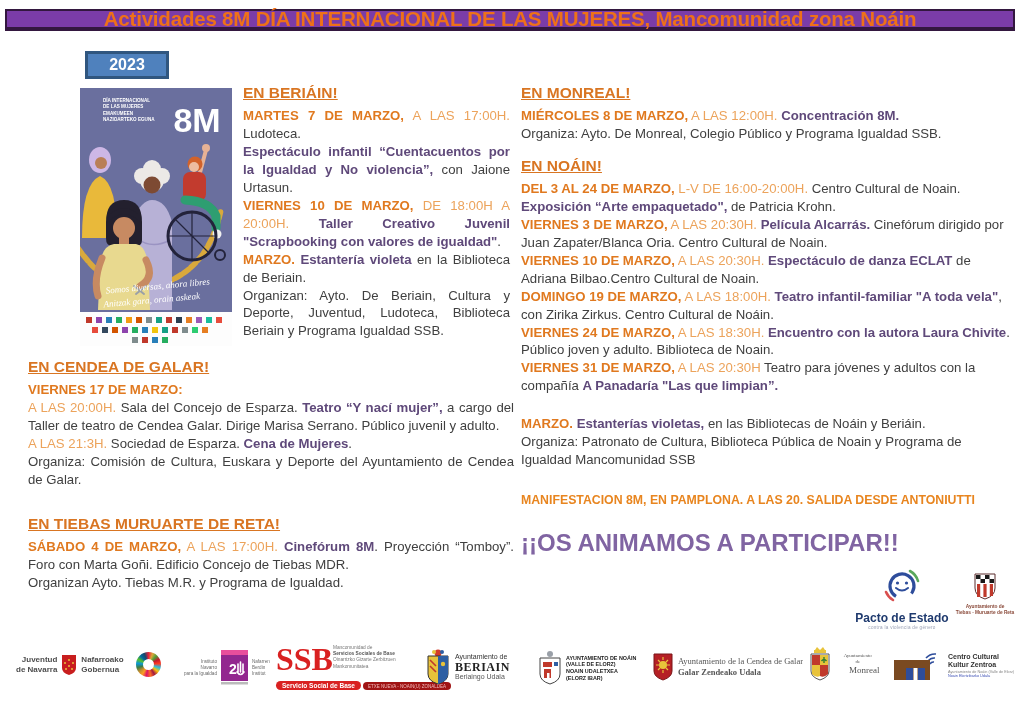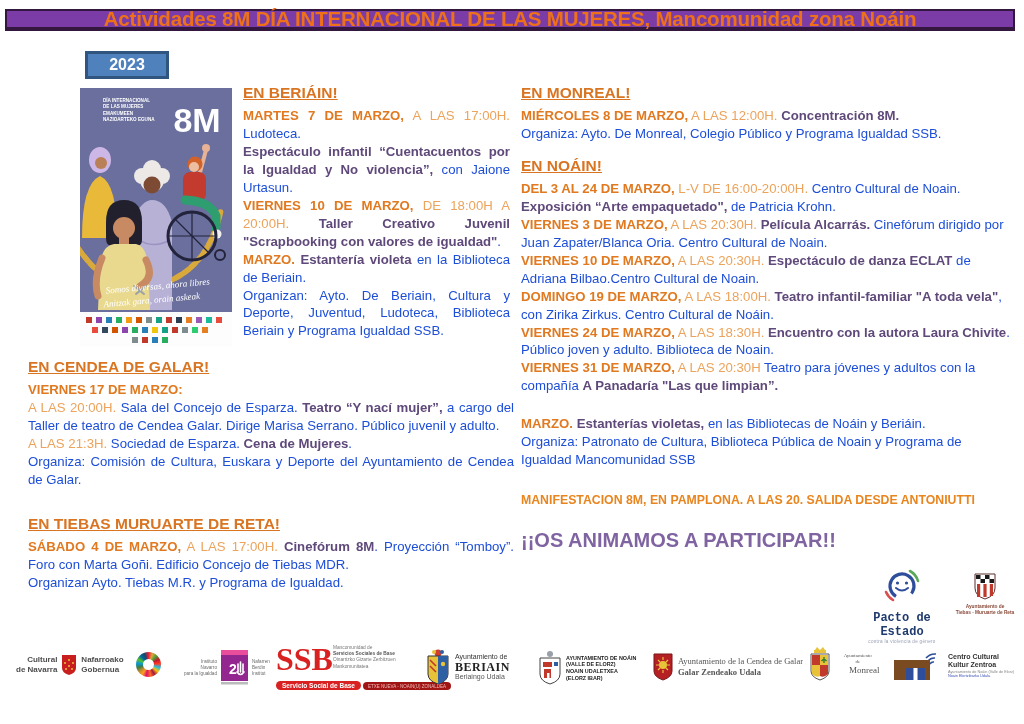--- a/index.html
+++ b/index.html
@@ -13,34 +13,34 @@
   .year-badge{position:absolute;left:85px;top:51px;width:84px;height:28px;background:#4f81bd;
               border:3px solid #30567f;box-sizing:border-box;display:flex;align-items:center;justify-content:center;}
   .year-badge span{color:#ffffff;font-weight:bold;font-size:16px;}
   
   .sec-head{color:#d97522;font-weight:bold;text-decoration:underline;font-size:15.5px;margin:0 0 5px 0;}
   .para{font-size:13.2px;line-height:1.36;margin:0;}
   .just .para{text-align:justify;}
   .run-d{color:#e0791f;font-weight:bold;}
   .run-t{color:#eca35b;}
   .run-e{color:#5f497a;font-weight:bold;}
-  .run-g{color:#1d4ed8;margin-top:32px;}
+  .run-g{color:#404040;margin-top:32px;}
   .col-mid{position:absolute;left:243px;top:84px;width:267px;}
   .col-right{position:absolute;left:521px;top:84px;width:492px;}
   .col-left-lower{position:absolute;left:28px;top:358px;width:486px;}
   .gap-sec{margin-top:14px;}
   .gap-big{margin-top:26px;}
   .gap-line{margin-top:20px;}
   .manifest{margin-top:24px;font-size:12.3px;font-weight:bold;color:#e8851f;}
-  .cta{margin-top:22px;font-size:20px;font-weight:bold;color:#8064a2;}
+  .cta{margin-top:22px;font-size:24px;font-weight:bold;color:#8064a2;}
   
   .poster{position:absolute;left:80px;top:88px;width:152px;height:258px;}
   
   .pacto{position:absolute;left:852px;top:566px;width:100px;height:64px;text-align:center;}
-  .pacto-title{font-family:Liberation Mono, monospace;font-weight:bold;font-size:12px;color:#1f3a6e;margin-top:1px;}
+  .pacto-title{font-family:Liberation Sans, sans-serif;font-weight:bold;font-size:12px;color:#1f3a6e;margin-top:1px;}
   .pacto-sub{font-size:4.6px;color:#9aa0b5;letter-spacing:.3px;}
   .tiebas-logo{position:absolute;left:954px;top:572px;width:62px;height:60px;text-align:center;}
   .tiebas-text{font-size:4.8px;color:#8a4a3a;font-weight:bold;line-height:1.3;}
   
   .flogo{position:absolute;display:flex;align-items:center;gap:4px;}
   .gob-col{font-size:8px;font-weight:bold;color:#4d4d4d;line-height:1.15;}
   .gob-col.r{text-align:right;}
   .sdg-wheel{width:25px;height:25px;border-radius:50%;
      background:conic-gradient(#e5243b,#dda63a,#4c9f38,#c5192d,#ff3a21,#26bde2,#fcc30b,#a21942,#fd6925,#dd1367,#fd9d24,#bf8b2e,#3f7e44,#0a97d9,#56c02b,#00689d,#19486a,#e5243b);
      position:relative;}
@@ -250,21 +250,21 @@
           <rect x="10.4" y="12" width="3.2" height="13" fill="#c0392b"></rect>
         <rect x="16.8" y="12" width="3.2" height="12" fill="#c0392b"></rect>
       </g>
     </svg>
     <div class="tiebas-text">Ayuntamiento de</div>
     <div class="tiebas-text">Tiebas - Muruarte de Reta</div>
   </div>
 
   <div class="flogo" style="left:16px;top:652px;">
     <div class="gob-col r">
-      <div>Cultural</div>
+      <div>Juventud</div>
       <div>de Navarra</div>
     </div>
     <svg width="16" height="22" viewBox="0 0 16 22">
       <path d="M1,1 L15,1 L15,14 Q15,19 8,21 Q1,19 1,14 Z" fill="#c81e1e"></path>
       <g fill="#e8c33a">
         <circle cx="8" cy="6" r="1"></circle>
           <circle cx="4" cy="9" r="1"></circle>
           <circle cx="12" cy="9" r="1"></circle>
         <circle cx="8" cy="12" r="1"></circle>
           <circle cx="5" cy="15" r="1"></circle>

